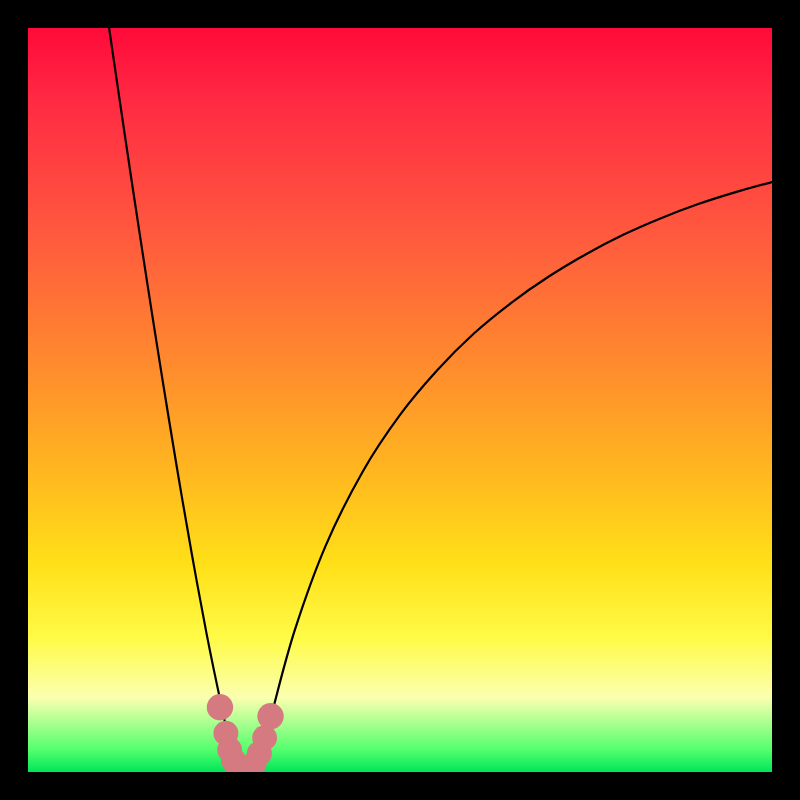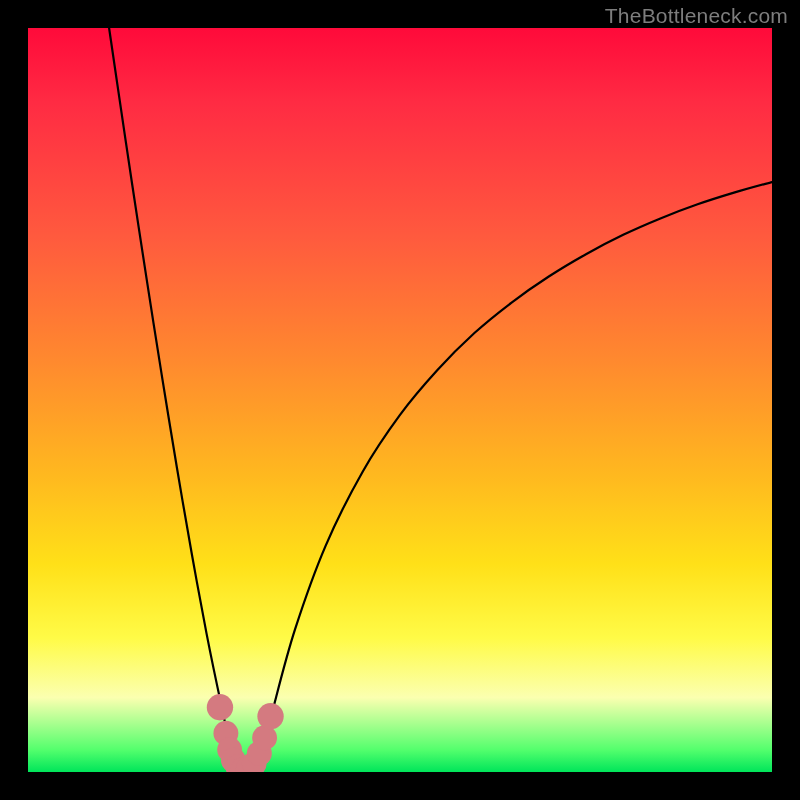--- a/index.html
+++ b/index.html
@@ -66,21 +66,20 @@
     font-size: 21px;
     letter-spacing: 0.2px;
     user-select: none;
   }
 </style>
 </head>
 <body>
 
 <div class="frame">
 
-  <div class="watermark">TheBottleneck.com</div>
 
   <div class="plot-area">
     <div class="gradient-bg"></div>
 
     <svg class="curves" viewBox="0 0 744 744" preserveAspectRatio="none">
       <path id="curve-path" class="curve-path" d="M 81.10 0.00 C 82.41 8.93, 85.59 30.80, 89.28 55.80 C 92.97 80.80, 99.40 124.58, 104.16 156.24 C 108.92 187.90, 114.28 222.99, 119.04 253.70 C 123.80 284.42, 129.16 318.55, 133.92 348.19 C 138.68 377.83, 144.04 410.63, 148.80 438.96 C 153.56 467.29, 158.92 498.60, 163.68 525.26 C 168.44 551.93, 173.80 581.21, 178.56 605.62 C 183.32 630.02, 189.51 659.45, 193.44 677.78 C 197.37 696.12, 199.90 709.60, 203.11 720.19 C 206.33 730.79, 210.19 740.19, 213.53 744.00 C 216.86 747.81, 220.25 748.05, 223.94 744.00 C 227.63 739.95, 233.02 729.54, 236.59 718.70 C 240.16 707.87, 241.38 695.10, 246.26 676.30 C 251.14 657.49, 258.88 626.51, 267.10 601.15 C 275.31 575.80, 286.77 543.06, 297.60 517.82 C 308.43 492.59, 322.90 464.38, 334.80 443.42 C 346.70 422.47, 360.10 403.07, 372.00 386.88 C 383.90 370.69, 397.30 355.33, 409.20 342.24 C 421.10 329.15, 434.50 315.87, 446.40 305.04 C 458.30 294.21, 471.70 283.58, 483.60 274.54 C 495.50 265.49, 508.90 256.23, 520.80 248.50 C 532.70 240.76, 546.10 232.84, 558.00 226.18 C 569.90 219.51, 583.30 212.55, 595.20 206.83 C 607.10 201.12, 620.50 195.34, 632.40 190.46 C 644.30 185.58, 657.70 180.49, 669.60 176.33 C 681.50 172.16, 694.90 168.00, 706.80 164.42 C 718.70 160.85, 738.05 155.67, 744.00 154.01"></path>
       <g id="markers-group">
           <circle cx="191.95" cy="679.27" r="13.18" class="dot"></circle>
           <circle cx="197.90" cy="705.31" r="12.44" class="dot"></circle>
           <circle cx="201.62" cy="721.68" r="12.44" class="dot"></circle>

